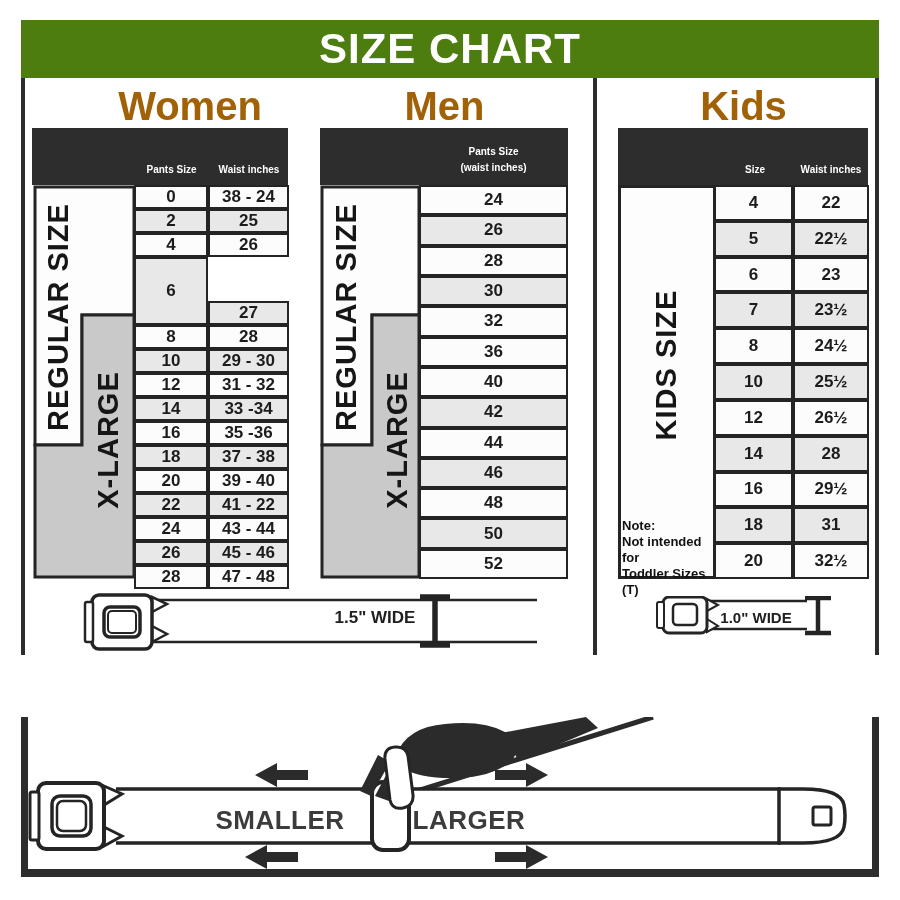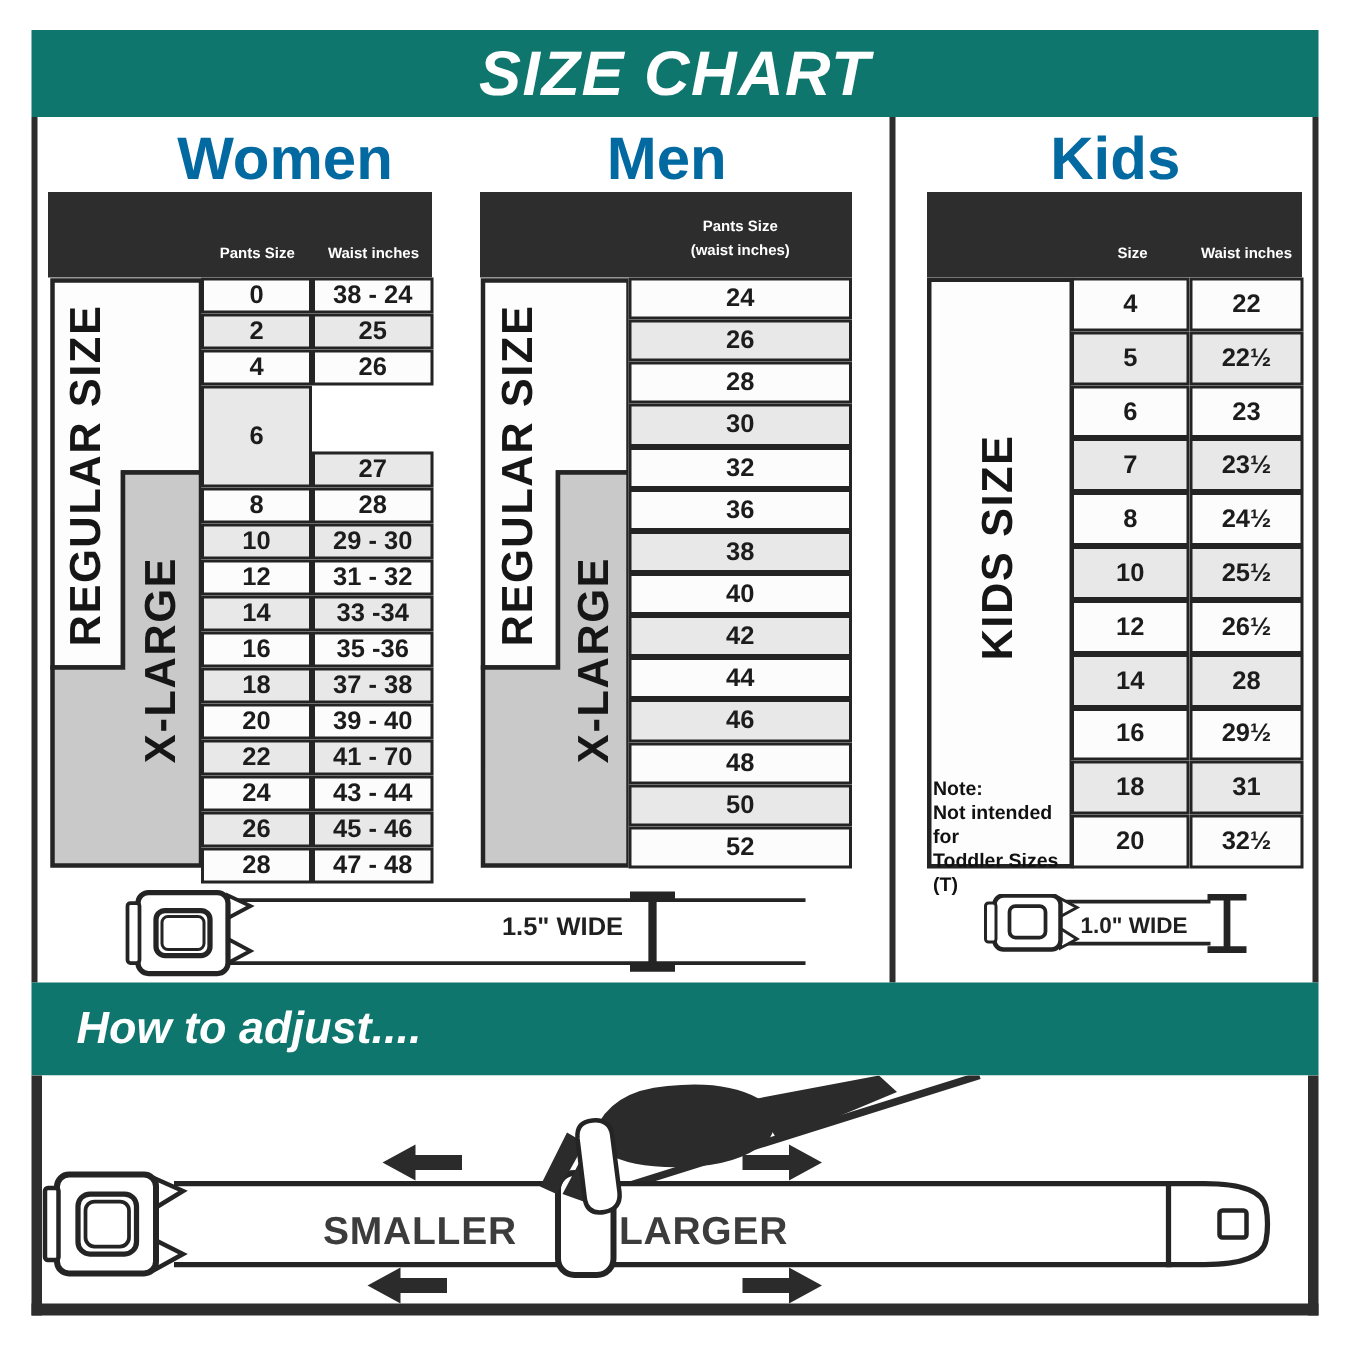--- a/index.html
+++ b/index.html
@@ -1,28 +1,28 @@
 <!DOCTYPE html>
 <html><head>
 <meta charset="utf-8">
 <style>
   html,body{margin:0;padding:0;background:#ffffff;}
   #page{position:relative;width:900px;height:900px;background:#ffffff;overflow:hidden;
         font-family:"Liberation Sans",sans-serif;color:#1c1c1c;}
   .abs{position:absolute;}
-  .darkbg{background:#0f766e;font-style:italic;}
+  .darkbg{background:#4d7c0f;}
   
   .titlebar{left:21px;top:20px;width:858px;height:58px;line-height:58px;text-align:center;
             color:#fff;font-size:42px;font-weight:bold;letter-spacing:1px;}
   
   .frame{left:21px;top:78px;width:858px;height:577px;box-sizing:border-box;
          border-left:4px solid #2e2d2d;border-right:4px solid #2e2d2d;}
   .divider{left:593px;top:78px;width:4px;height:577px;background:#2e2d2d;}
   
-  .colhead{top:84px;height:44px;font-size:40px;font-weight:bold;text-align:center;color:#0369a1;}
+  .colhead{top:84px;height:44px;font-size:40px;font-weight:bold;text-align:center;color:#a16207;}
   
   .thead{top:128px;height:57px;background:#2e2d2d;color:#fff;}
   .hlab{position:absolute;font-size:10px;font-weight:bold;text-align:center;line-height:16px;}
   
   .tbody{top:185px;height:394px;display:flex;flex-direction:column;}
   .trow{flex:1 1 0;display:flex;}
   .tcell{box-sizing:border-box;border:2px solid #242424;background:#fcfcfc;display:flex;
          align-items:center;justify-content:center;font-size:17px;font-weight:bold;color:#1c1c1c;}
   .trow.alt .tcell{background:#e8e8e8;}
   
@@ -101,21 +101,21 @@
       <div class="trow alt">
         <div class="tcell" style="flex: 0 0 74px;">18</div>
         <div class="tcell" style="flex: 0 0 81px;">37 - 38</div>
       </div>
       <div class="trow">
         <div class="tcell" style="flex: 0 0 74px;">20</div>
         <div class="tcell" style="flex: 0 0 81px;">39 - 40</div>
       </div>
       <div class="trow alt">
         <div class="tcell" style="flex: 0 0 74px;">22</div>
-        <div class="tcell" style="flex: 0 0 81px;">41 - 70</div>
+        <div class="tcell" style="flex: 0 0 81px;">41 - 22</div>
       </div>
       <div class="trow">
         <div class="tcell" style="flex: 0 0 74px;">24</div>
         <div class="tcell" style="flex: 0 0 81px;">43 - 44</div>
       </div>
       <div class="trow alt">
         <div class="tcell" style="flex: 0 0 74px;">26</div>
         <div class="tcell" style="flex: 0 0 81px;">45 - 46</div>
       </div>
       <div class="trow">
@@ -147,23 +147,20 @@
         <div class="tcell" style="flex: 0 0 149px;">28</div>
       </div>
       <div class="trow alt">
         <div class="tcell" style="flex: 0 0 149px;">30</div>
       </div>
       <div class="trow">
         <div class="tcell" style="flex: 0 0 149px;">32</div>
       </div>
       <div class="trow">
         <div class="tcell" style="flex: 0 0 149px;">36</div>
-      </div>
-      <div class="trow alt">
-        <div class="tcell" style="flex: 0 0 149px;">38</div>
       </div>
       <div class="trow">
         <div class="tcell" style="flex: 0 0 149px;">40</div>
       </div>
       <div class="trow alt">
         <div class="tcell" style="flex: 0 0 149px;">42</div>
       </div>
       <div class="trow">
         <div class="tcell" style="flex: 0 0 149px;">44</div>
       </div>
@@ -255,23 +252,20 @@
     <rect x="50" y="5" width="102" height="28" fill="#ffffff"></rect>
     <path d="M50,5 H152 M50,33 H152" stroke="#242424" stroke-width="2.5" fill="none"></path>
     <path d="M52,3 L63,9 L52,15 Z M52,23 L63,30 L52,36 Z" fill="#ffffff" stroke="#242424" stroke-width="2"></path>
     <rect x="8" y="1" width="44" height="36" rx="6" fill="#ffffff" stroke="#242424" stroke-width="3"></rect>
     <rect x="2" y="6" width="7" height="26" rx="2" fill="#ffffff" stroke="#242424" stroke-width="2"></rect>
     <rect x="18" y="8" width="24" height="21" rx="4" fill="#ffffff" stroke="#242424" stroke-width="2.5"></rect>
     <path d="M150,2 H176 M163,2 V37 M150,37 H176" stroke="#242424" stroke-width="4.5" fill="none"></path>
   </svg>
   <div class="abs beltlab" style="left:710px;top:609px;width:92px;font-size:15px;">1.0" WIDE</div>
 
-  <div class="abs darkbg band">
-    <div class="band-text">How to adjust....</div>
-  </div>
 
   <div class="abs bottombox"></div>
   <svg class="abs" style="left:21px;top:717px;" width="858" height="153" viewBox="0 0 858 153">
     <line x1="377" y1="80" x2="632" y2="0" stroke="#2b2b2b" stroke-width="5"></line>
     <rect x="95" y="72" width="667" height="54" fill="#ffffff"></rect>
     <path d="M95,72 H760 M95,126 H760" stroke="#242424" stroke-width="3.5" fill="none"></path>
     <path d="M758,72 H782 Q820,72 823,88 Q824,93 824,99 Q824,105 823,110 Q820,126 782,126 H758 Z" fill="#ffffff" stroke="#242424" stroke-width="3.5"></path>
     <rect x="792" y="90" width="18" height="18" rx="2" fill="#ffffff" stroke="#242424" stroke-width="3"></rect>
     <path d="M83,69 L101,77 L83,88 Z M83,110 L101,119 L83,129 Z" fill="#ffffff" stroke="#242424" stroke-width="3"></path>
     <rect x="17" y="66" width="66" height="66" rx="8" fill="#ffffff" stroke="#242424" stroke-width="4"></rect>

